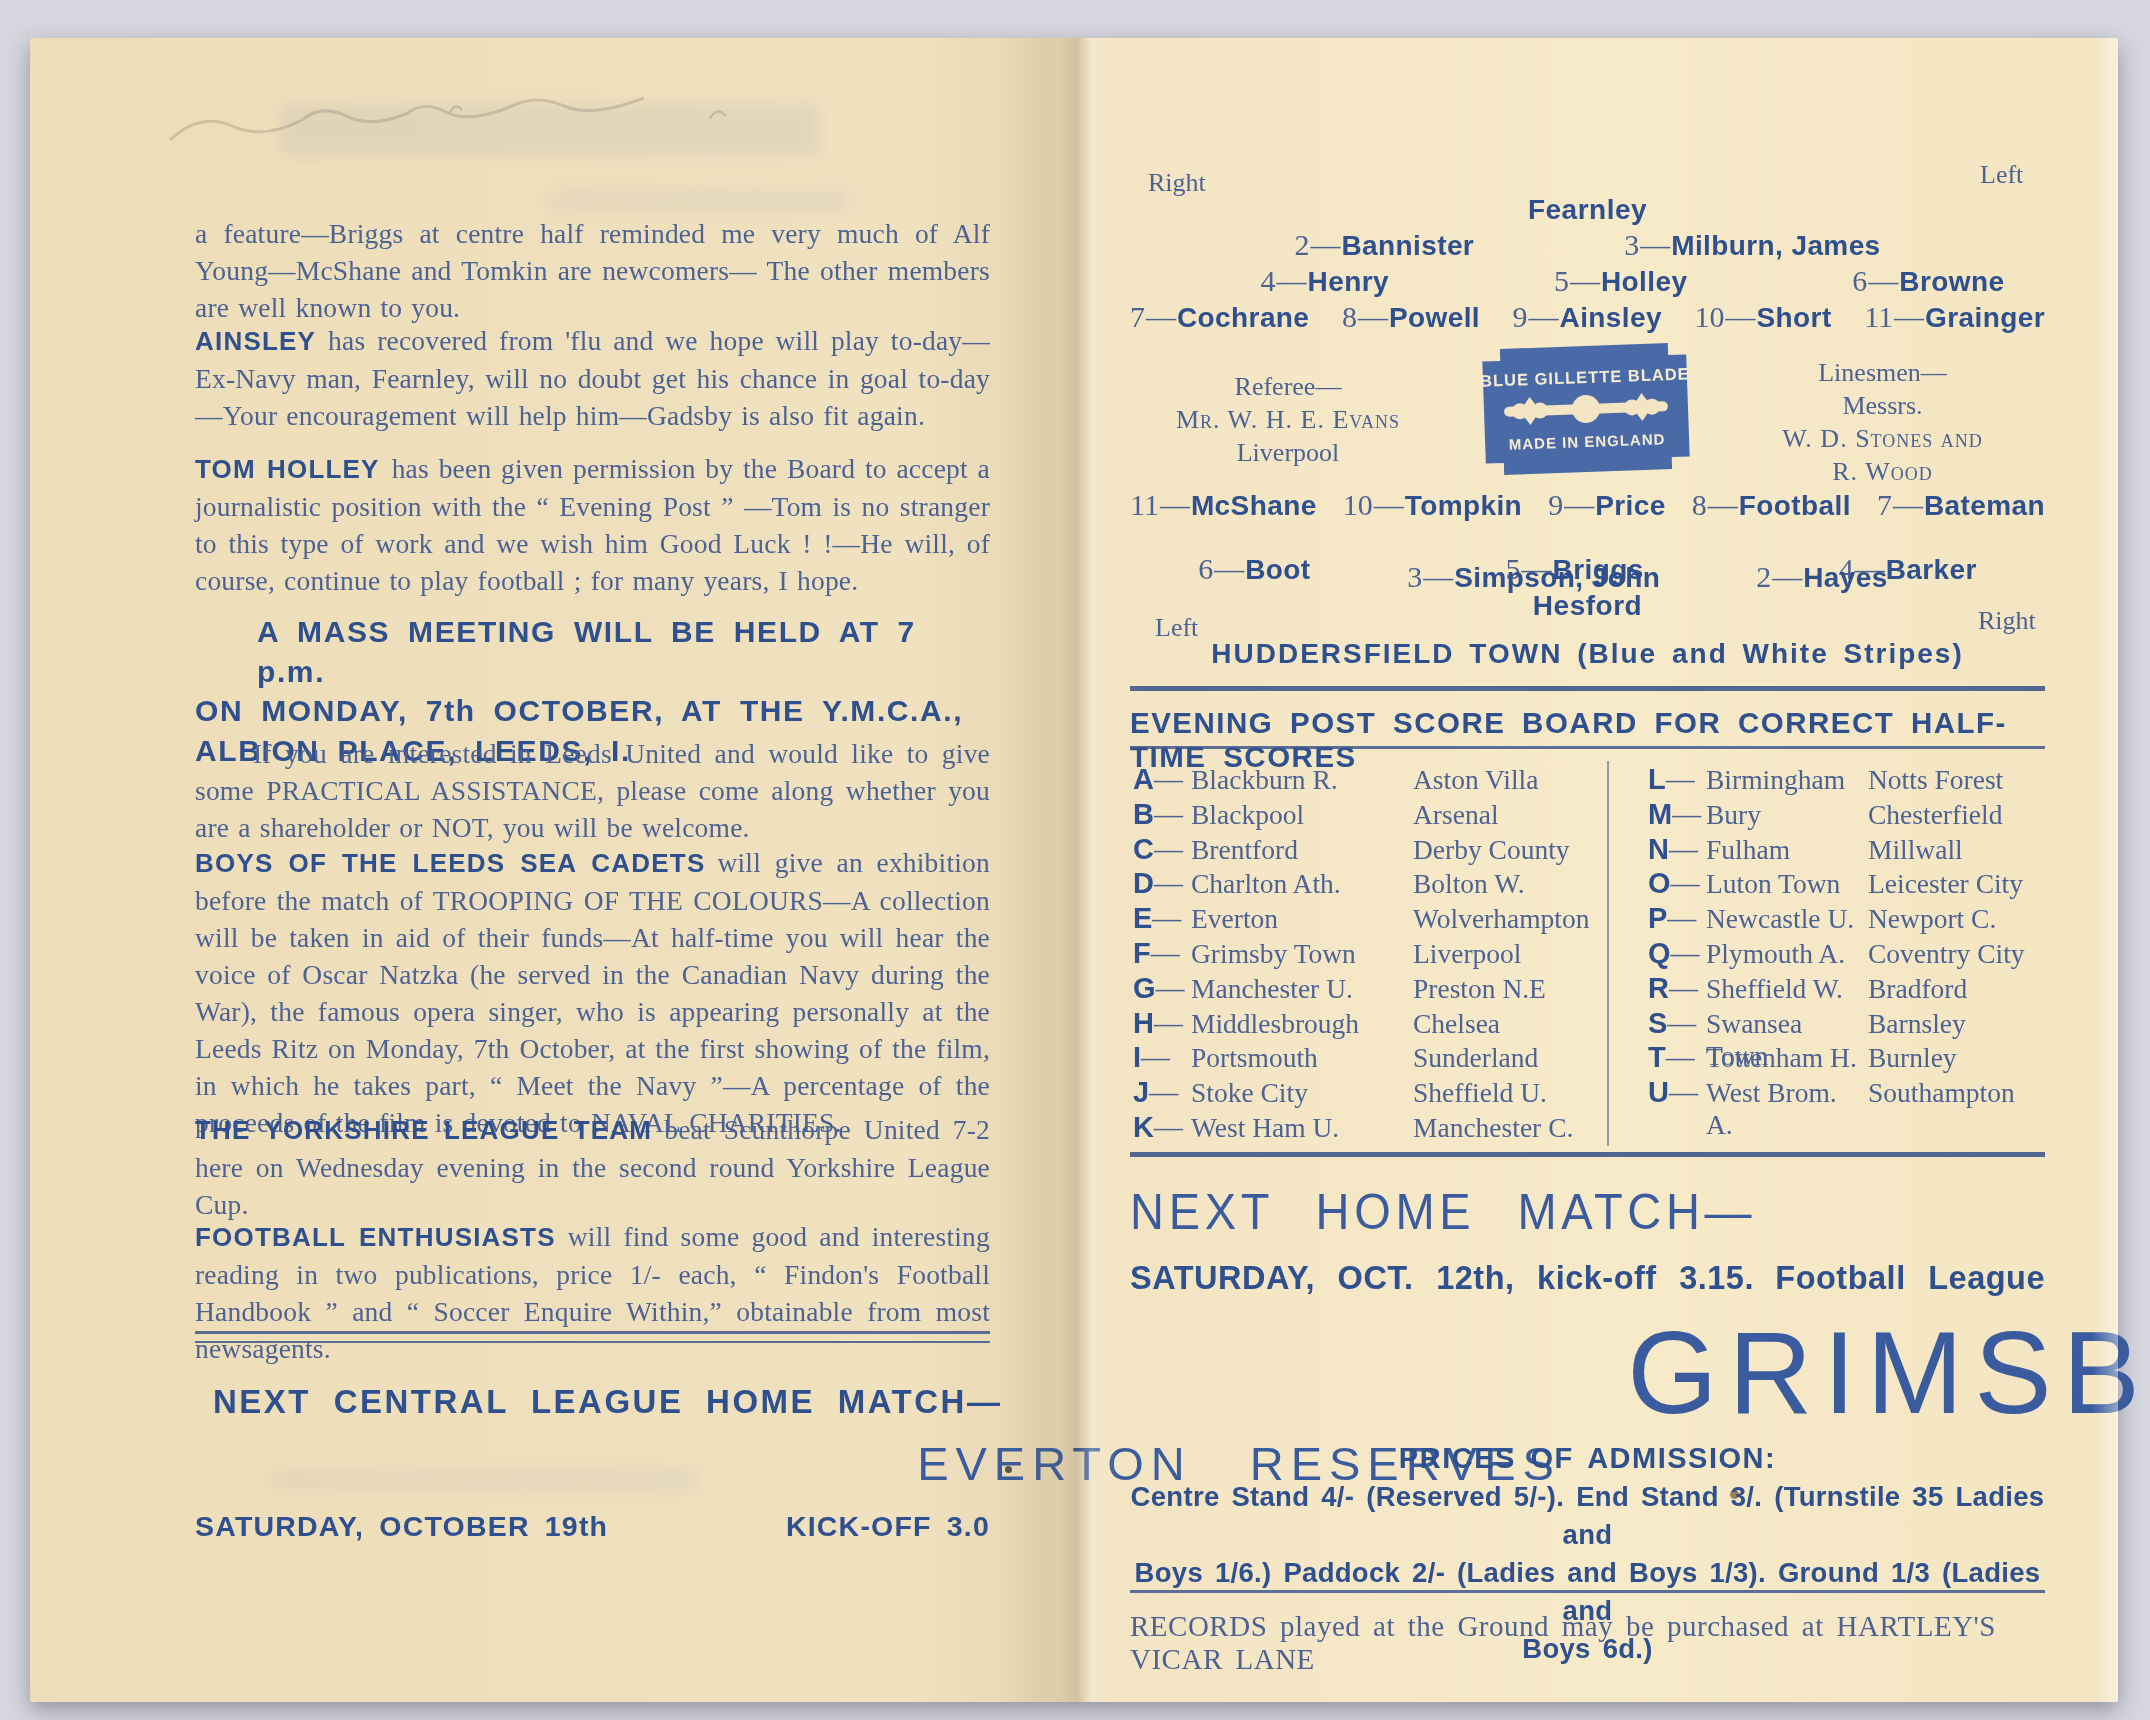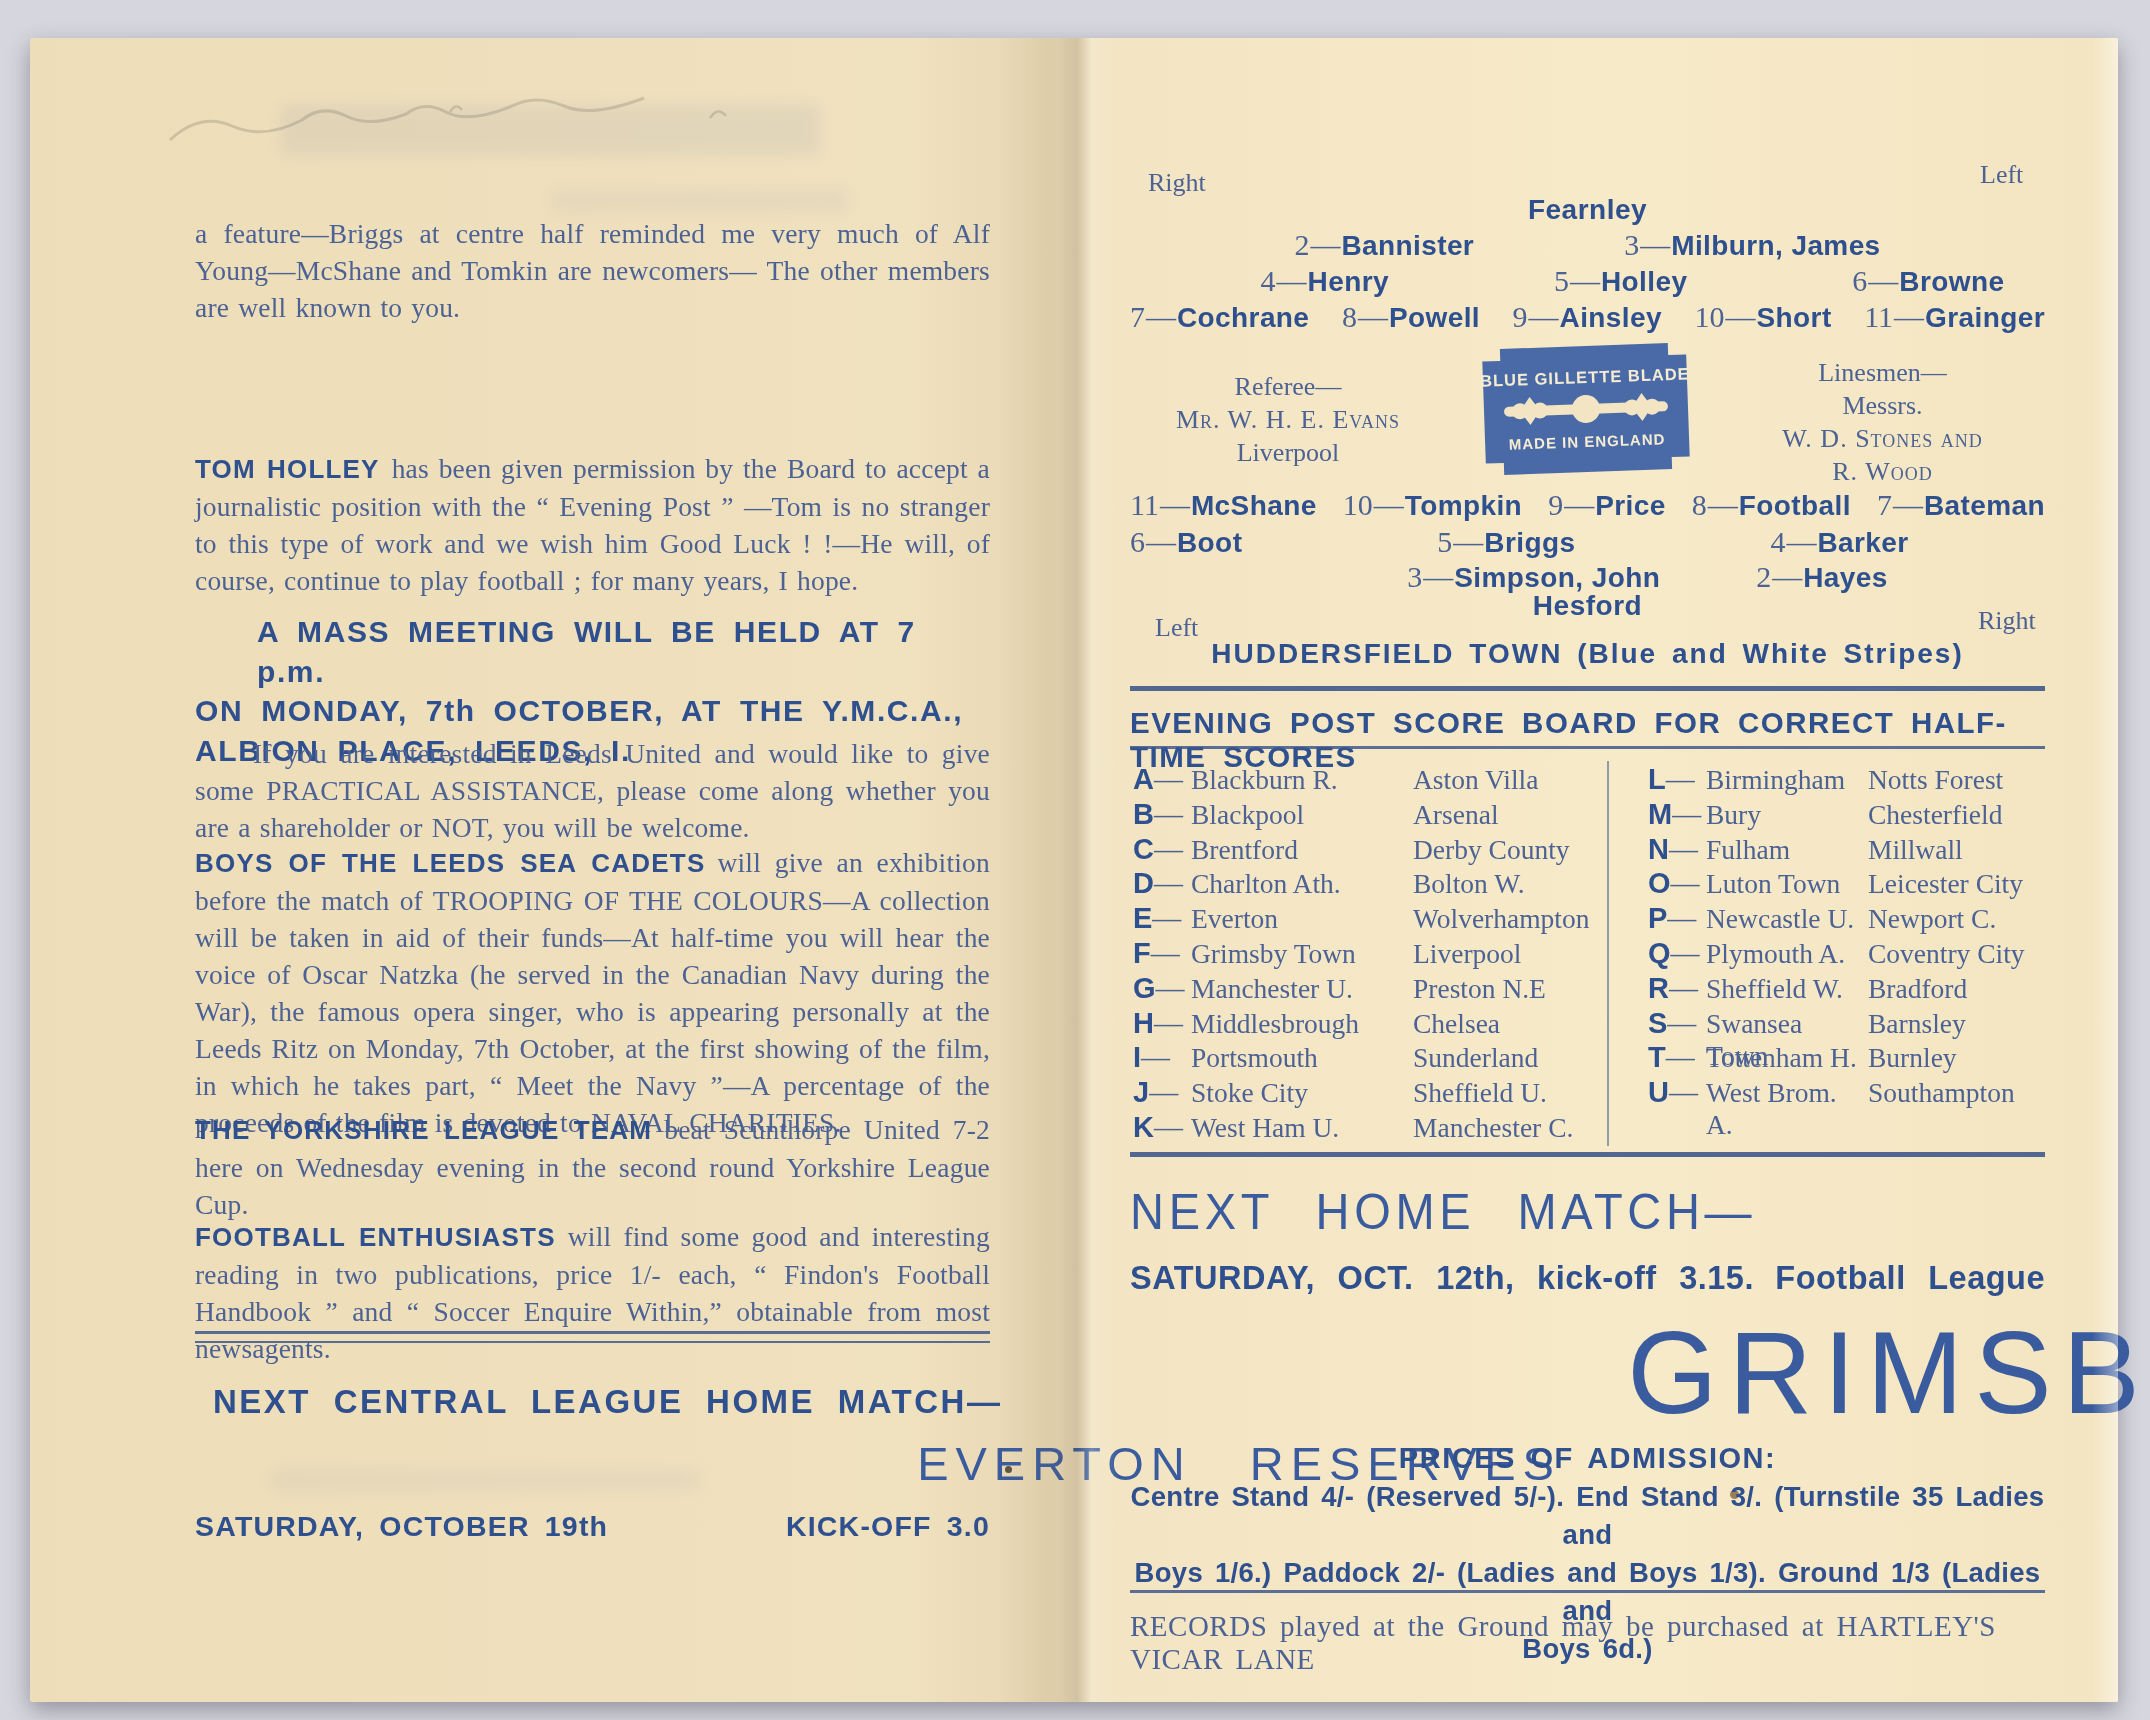--- a/index.html
+++ b/index.html
@@ -85,20 +85,21 @@
     <path d="M560 40 q8 -12 16 -2 M300 34 q6 -10 12 -2" fill="none" stroke="#8d8472" stroke-width="2.5"></path>
   </svg>
   <div class="ghost" style="left:250px;top:66px;width:540px;height:52px;opacity:.08"></div>
   <div class="ghost" style="left:520px;top:150px;width:300px;height:26px;opacity:.05"></div>
   <div class="ghost" style="left:240px;top:1430px;width:430px;height:24px;opacity:.05"></div>
   <div class="speck" style="left:975px;top:1428px;width:7px;height:7px;background:#3a3326;opacity:.8"></div>
   <div class="speck" style="left:1700px;top:1452px;width:9px;height:9px;background:#7c5a33;opacity:.75"></div>
 
   <p class="abs lp body" style="top:177px">a feature—Briggs at centre half reminded me very much of Alf Young—McShane and Tomkin are newcomers— The other members are well known to you.</p>
 
+  <p class="abs lp body" style="top:284px"><span class="lead">AINSLEY</span><span>has recovered from 'flu and we hope will play to-day—Ex-Navy man, Fearnley, will no doubt get his chance in goal to-day—Your encouragement will help him—Gadsby is also fit again.</span></p>
 
   <p class="abs lp body" style="top:412px"><span class="lead">TOM HOLLEY</span><span>has been given permission by the Board to accept a journalistic position with the “ Evening Post ” —Tom is no stranger to this type of work and we wish him Good Luck ! !—He will, of course, continue to play football ; for many years, I hope.</span></p>
 
   <div class="abs lp mm" style="top:574px">
     <div class="mm-1">A MASS MEETING WILL BE HELD AT 7 p.m.</div>
     <div>ON MONDAY, 7th OCTOBER, AT THE Y.M.C.A.,</div>
     <div>ALBION PLACE, LEEDS, I.</div>
   </div>
 
   <p class="abs lp body indent" style="top:697px">If you are interested in Leeds United and would like to give some PRACTICAL ASSISTANCE, please come along whether you are a shareholder or NOT, you will be welcome.</p>
@@ -172,21 +173,21 @@
   </div>
 
   <div class="abs rp lu-row" style="top:450px;justify-content:space-between">
     <span class="player"><span class="pnum">11</span><span class="pname">McShane</span></span>
     <span class="player"><span class="pnum">10</span><span class="pname">Tompkin</span></span>
     <span class="player"><span class="pnum">9</span><span class="pname">Price</span></span>
     <span class="player"><span class="pnum">8</span><span class="pname">Football</span></span>
     <span class="player"><span class="pnum">7</span><span class="pname">Bateman</span></span>
   </div>
 
-  <div class="abs rp lu-row" style="top:487px;gap:195px">
+  <div class="abs rp lu-row" style="top:514px;justify-content:center;gap:195px">
     <span class="player"><span class="pnum">6</span><span class="pname">Boot</span></span>
     <span class="player"><span class="pnum">5</span><span class="pname">Briggs</span></span>
     <span class="player"><span class="pnum">4</span><span class="pname">Barker</span></span>
   </div>
 
   <div class="abs rp lu-row" style="top:522px;justify-content:center;gap:96px;padding-left:60px">
     <span class="player"><span class="pnum">3</span><span class="pname">Simpson, John</span></span>
     <span class="player"><span class="pnum">2</span><span class="pname">Hayes</span></span>
   </div>
 

